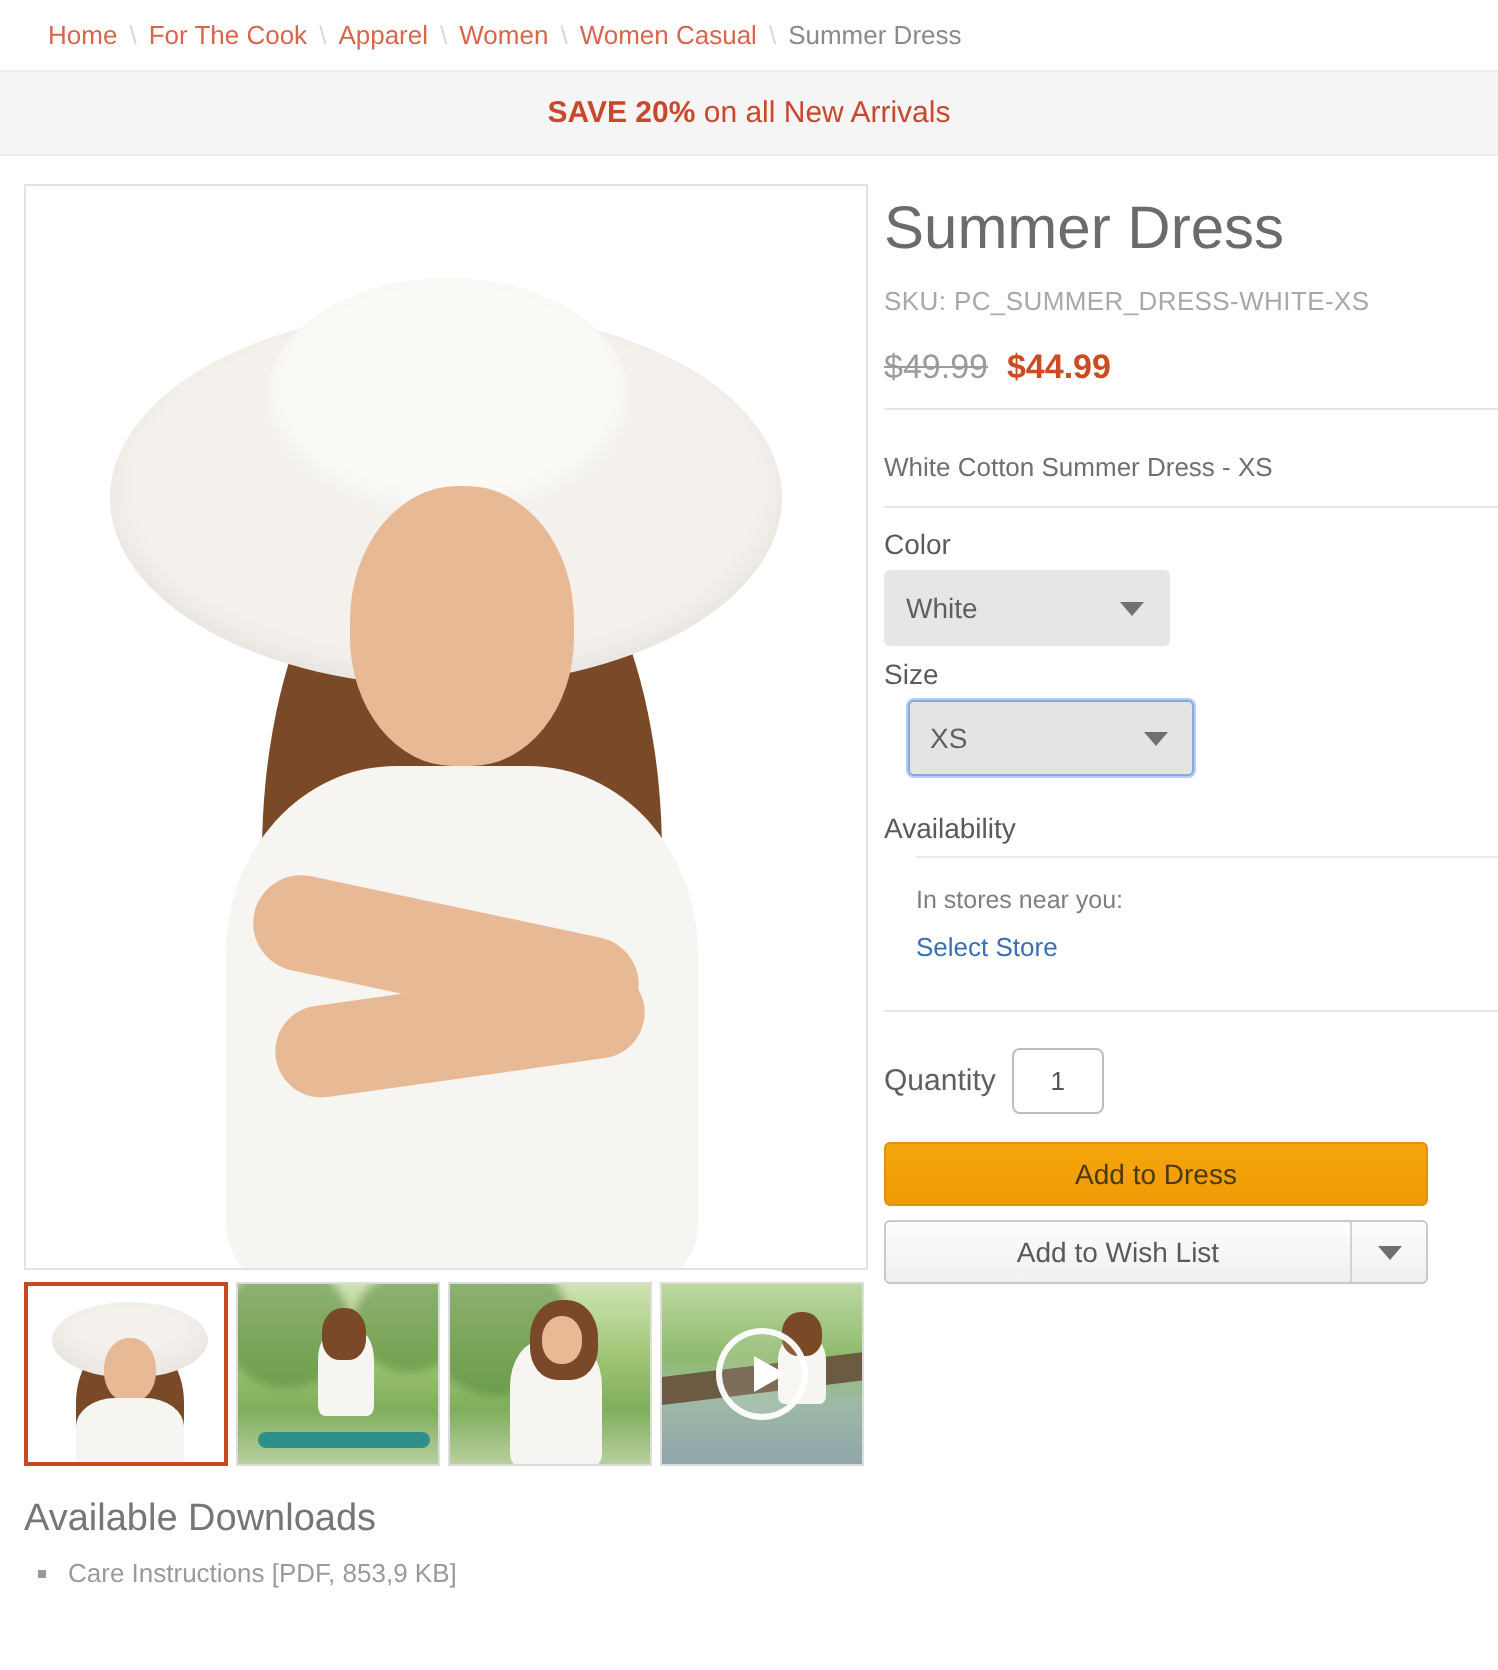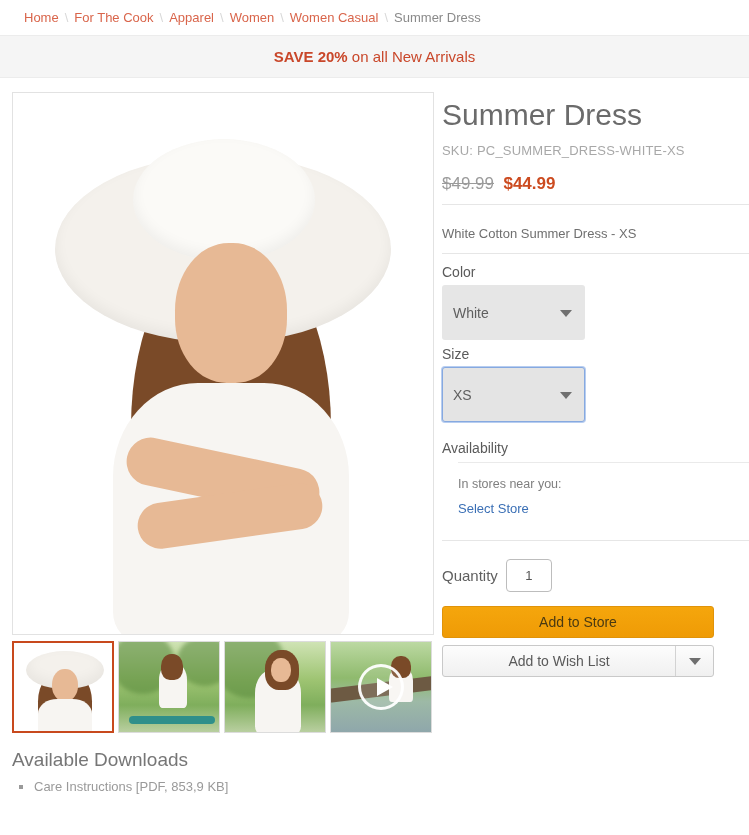--- a/index.html
+++ b/index.html
@@ -160,36 +160,37 @@
     font-size: 13px;
     color: #6f6f6f;
     margin: 21px 0 12px 0;
   }
   .field-label {
     font-size: 14px;
     color: #5a5a5a;
     margin: 6px 0 5px 0;
   }
   .select {
-    width: 143px; height: 55px;
+    width: 143px; height: 38px;
     background: #e6e6e6;
     border: 1px solid transparent;
     border-radius: 3px;
     display: flex;
     align-items: center;
     padding: 0 10px;
     font-size: 14px;
     color: #5f5f5f;
     cursor: pointer;
     position: relative;
   }
   .select.focused {
     border: 1px solid #86a9e0;
     box-shadow: 0 0 0 1px #b7cdf0;
     background: #e4e4e4;
+    margin-left: 12px;
   }
   .select .caret {
     position: absolute; right: 12px; top: 50%;
     margin-top: -3px;
     width: 0; height: 0;
     border-left: 6px solid transparent;
     border-right: 6px solid transparent;
     border-top: 7px solid #707070;
   }
   .avail-title { font-size: 14px; color: #5a5a5a; margin: 18px 0 6px 0; }
@@ -398,21 +399,21 @@
     <div class="stores">In stores near you:</div>
     <a class="store-link">Select Store</a>
 
     <div class="rule"></div>
 
     <div class="qty-row">
       <span class="qty-label">Quantity</span>
       <input class="qty-input" type="text" value="1" style="">
     </div>
 
-    <button class="btn-cart">Add to Store</button>
+    <button class="btn-cart">Add to Dress</button>
 
     <div class="wish-group">
       <div class="wish-main">Add to Wish List</div>
       <div class="wish-caret">
         <i></i>
       </div>
     </div>
 
   </div>
 </div>

